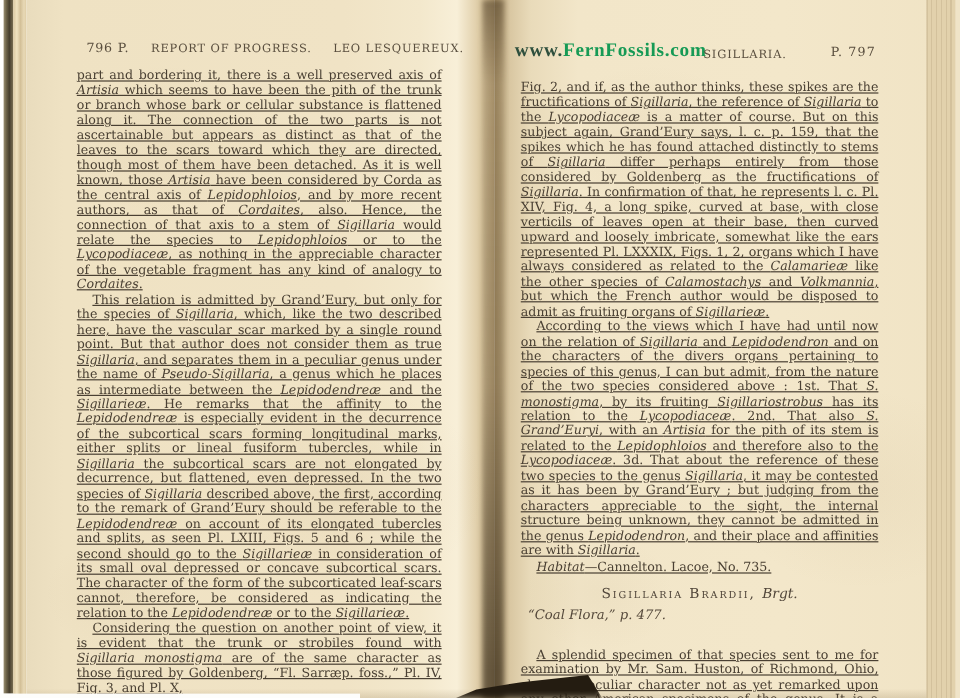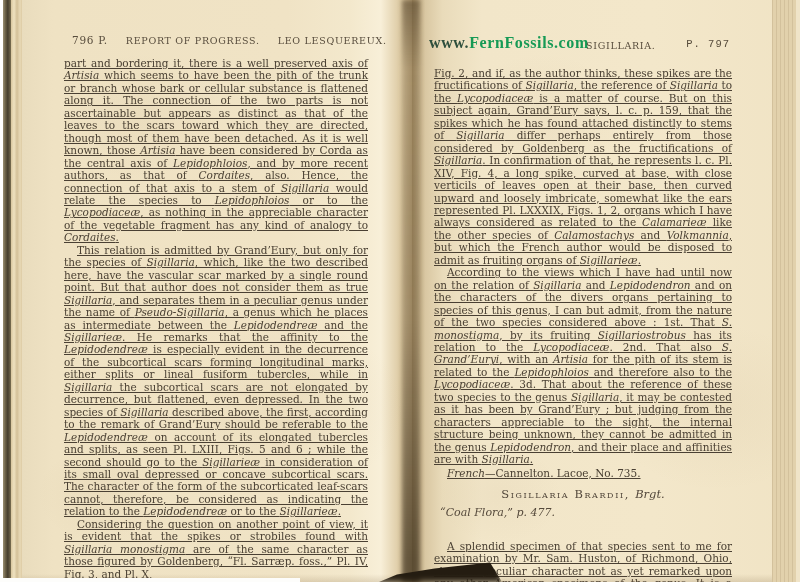--- a/index.html
+++ b/index.html
@@ -34,21 +34,21 @@
   
   .content{position:absolute;color:#4a4033;}
   .content-left{left:42px;top:34px;width:304px;}
   .content-right{left:22px;top:34px;width:298px;}
   .page .content{}
   .runhead{display:flex;align-items:baseline;font-size:9.5px;letter-spacing:0.7px;
       color:#584d3d;white-space:nowrap;}
   .runhead-left{gap:18px;padding-left:8px;}
   .runhead-right{position:relative;height:22px;}
   .running-title{position:absolute;left:132px;top:6px;margin-left:20px;}
-  .pagenum-right{position:absolute;right:2px;top:4px;font-size:10.5px;letter-spacing:1px;font-family:Liberation Mono, monospace;}
+  .pagenum-right{position:absolute;right:2px;top:4px;font-size:10.5px;letter-spacing:1px;}
   .pagenum-left{font-size:10.5px;}
   .watermark{position:absolute;left:-5px;top:0px;font-family:"Liberation Serif",serif;
       font-size:16px;font-weight:bold;letter-spacing:0.6px;white-space:nowrap;}
   .body{margin-top:11px;font-size:10.5px;line-height:12.45px;text-align:justify;
       text-justify:inter-word;}
   .para{margin:0;text-decoration:underline;}
   .para.indent{text-indent:13px;}
   .it{font-style:italic;text-align:center;}
   .sc{font-variant:small-caps;letter-spacing:1.6px;margin-top:10px;}
   .habitat{margin-top:1px;}
@@ -74,36 +74,36 @@
   <div class="page page-left">
     <div class="content content-left">
       <div class="runhead runhead-left">
         <span class="pagenum-left">796 P.</span>
         <span>REPORT OF PROGRESS.</span>
         <span>LEO LESQUEREUX.</span>
       </div>
       <div class="body">
         <p class="para"><span>part and bordering it, there is a well preserved axis of </span><span class="it">Artisia</span><span> which seems to have been the pith of the trunk or branch whose bark or cellular substance is flattened along it. The connection of the two parts is not ascertainable but appears as distinct as that of the leaves to the scars toward which they are directed, though most of them have been detached. As it is well known, those </span><span class="it">Artisia</span><span> have been considered by Corda as the central axis of </span><span class="it">Lepidophloios</span><span>, and by more recent authors, as that of </span><span class="it">Cordaites</span><span>, also. Hence, the connection of that axis to a stem of </span><span class="it">Sigillaria</span><span> would relate the species to </span><span class="it">Lepidophloios</span><span> or to the </span><span class="it">Lycopodiaceæ</span><span>, as nothing in the appreciable character of the vegetable fragment has any kind of analogy to </span><span class="it">Cordaites</span><span>.</span></p>
         <p class="para indent"><span>This relation is admitted by Grand’Eury, but only for the species of </span><span class="it">Sigillaria</span><span>, which, like the two described here, have the vascular scar marked by a single round point. But that author does not consider them as true </span><span class="it">Sigillaria</span><span>, and separates them in a peculiar genus under the name of </span><span class="it">Pseudo-Sigillaria</span><span>, a genus which he places as intermediate between the </span><span class="it">Lepidodendreæ</span><span> and the </span><span class="it">Sigillarieæ</span><span>. He remarks that the affinity to the </span><span class="it">Lepidodendreæ</span><span> is especially evident in the decurrence of the subcortical scars forming longitudinal marks, either splits or lineal fusiform tubercles, while in </span><span class="it">Sigillaria</span><span> the subcortical scars are not elongated by decurrence, but flattened, even depressed. In the two species of </span><span class="it">Sigillaria</span><span> described above, the first, according to the remark of Grand’Eury should be referable to the </span><span class="it">Lepidodendreæ</span><span> on account of its elongated tubercles and splits, as seen Pl. LXIII, Figs. 5 and 6 ; while the second should go to the </span><span class="it">Sigillarieæ</span><span> in consideration of its small oval depressed or concave subcortical scars. The character of the form of the subcorticated leaf-scars cannot, therefore, be considered as indicating the relation to the </span><span class="it">Lepidodendreæ</span><span> or to the </span><span class="it">Sigillarieæ</span><span>.</span></p>
-        <p class="para indent"><span>Considering the question on another point of view, it is evident that the spikes or strobiles found with </span><span class="it">Sigillaria monostigma</span><span> are of the same character as those figured by Goldenberg, “Fl. Sarræp. foss.,” Pl. IV, Fig. 3, and Pl. X,</span></p>
+        <p class="para indent"><span>Considering the question on another point of view, it is evident that the trunk or strobiles found with </span><span class="it">Sigillaria monostigma</span><span> are of the same character as those figured by Goldenberg, “Fl. Sarræp. foss.,” Pl. IV, Fig. 3, and Pl. X,</span></p>
       </div>
     </div>
   </div>
 
   <div class="page page-right">
     <div class="content content-right">
       <div class="runhead runhead-right">
         <span class="watermark"><span style="color: rgb(46, 79, 61);">www.</span><span style="color: rgb(22, 154, 85);">FernFossils.com</span></span>
         <span class="running-title">SIGILLARIA.</span>
         <span class="pagenum-right">P. 797</span>
       </div>
       <div class="body">
         <p class="para"><span>Fig. 2, and if, as the author thinks, these spikes are the fructifications of </span><span class="it">Sigillaria</span><span>, the reference of </span><span class="it">Sigillaria</span><span> to the </span><span class="it">Lycopodiaceæ</span><span> is a matter of course. But on this subject again, Grand’Eury says, l. c. p. 159, that the spikes which he has found attached distinctly to stems of </span><span class="it">Sigillaria</span><span> differ perhaps entirely from those considered by Goldenberg as the fructifications of </span><span class="it">Sigillaria</span><span>. In confirmation of that, he represents l. c. Pl. XIV, Fig. 4, a long spike, curved at base, with close verticils of leaves open at their base, then curved upward and loosely imbricate, somewhat like the ears represented Pl. LXXXIX, Figs. 1, 2, organs which I have always considered as related to the </span><span class="it">Calamarieæ</span><span> like the other species of </span><span class="it">Calamostachys</span><span> and </span><span class="it">Volkmannia</span><span>, but which the French author would be disposed to admit as fruiting organs of </span><span class="it">Sigillarieæ</span><span>.</span></p>
         <p class="para indent"><span>According to the views which I have had until now on the relation of </span><span class="it">Sigillaria</span><span> and </span><span class="it">Lepidodendron</span><span> and on the characters of the divers organs pertaining to species of this genus, I can but admit, from the nature of the two species considered above : 1st. That </span><span class="it">S. monostigma</span><span>, by its fruiting </span><span class="it">Sigillariostrobus</span><span> has its relation to the </span><span class="it">Lycopodiaceæ</span><span>. 2nd. That also </span><span class="it">S. Grand’Euryi</span><span>, with an </span><span class="it">Artisia</span><span> for the pith of its stem is related to the </span><span class="it">Lepidophloios</span><span> and therefore also to the </span><span class="it">Lycopodiaceæ</span><span>. 3d. That about the reference of these two species to the genus </span><span class="it">Sigillaria</span><span>, it may be contested as it has been by Grand’Eury ; but judging from the characters appreciable to the sight, the internal structure being unknown, they cannot be admitted in the genus </span><span class="it">Lepidodendron</span><span>, and their place and affinities are with </span><span class="it">Sigillaria</span><span>.</span></p>
-        <p class="para indent habitat"><span class="it">French</span><span>—Cannelton. Lacoe, No. 735.</span></p>
+        <p class="para indent habitat"><span class="it">Habitat</span><span>—Cannelton. Lacoe, No. 735.</span></p>
         <h3 class="species-heading"><span class="sc">Sigillaria Brardii, </span><span class="it">Brgt.</span></h3>
         <p class="ref-note"><span>“</span><span class="it">Coal Flora</span><span>,” p. 477.</span></p>
         <p class="para indent"><span>A splendid specimen of that species sent to me for examination by Mr. Sam. Huston, of Richmond, Ohio, shows a peculiar character not as yet remarked upon any other American specimens of the genus. It is a young trunk 36 c. m. long, with a circumference of 23 c. m. at base, 20 c.</span></p>
       </div>
     </div>
   </div>
 
   <div class="crease"></div>
   <div class="fore-edge"></div>
   <div class="bottom-wedge"></div>

